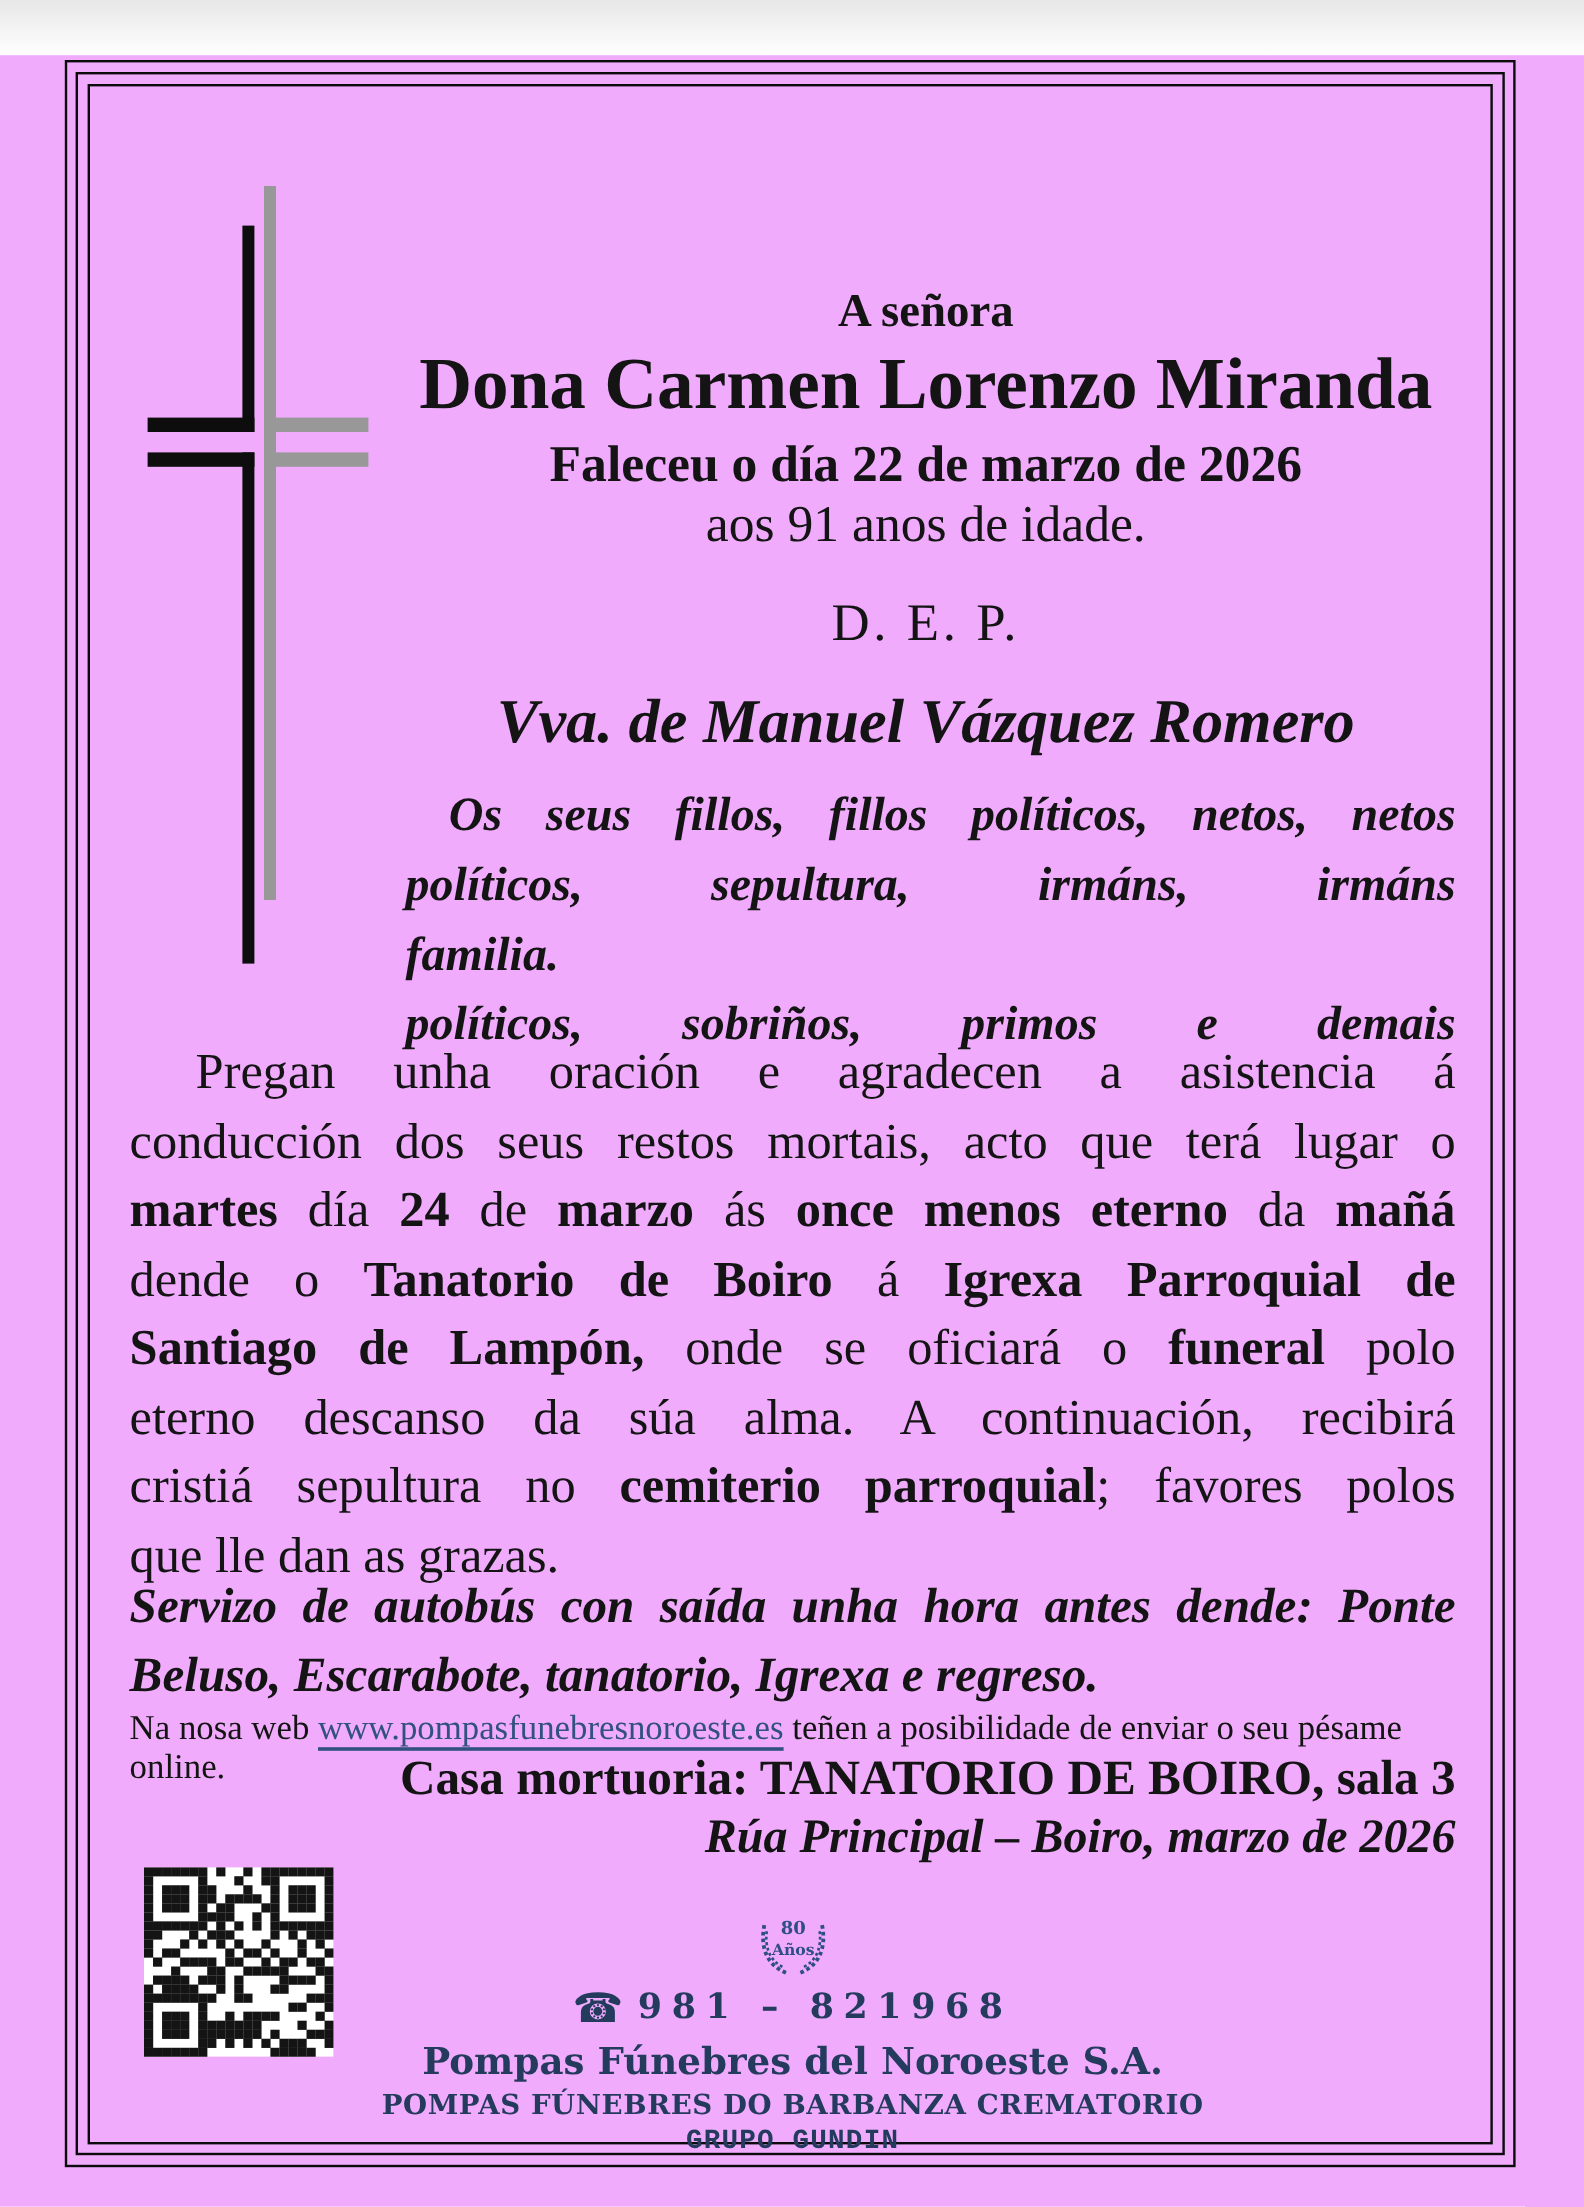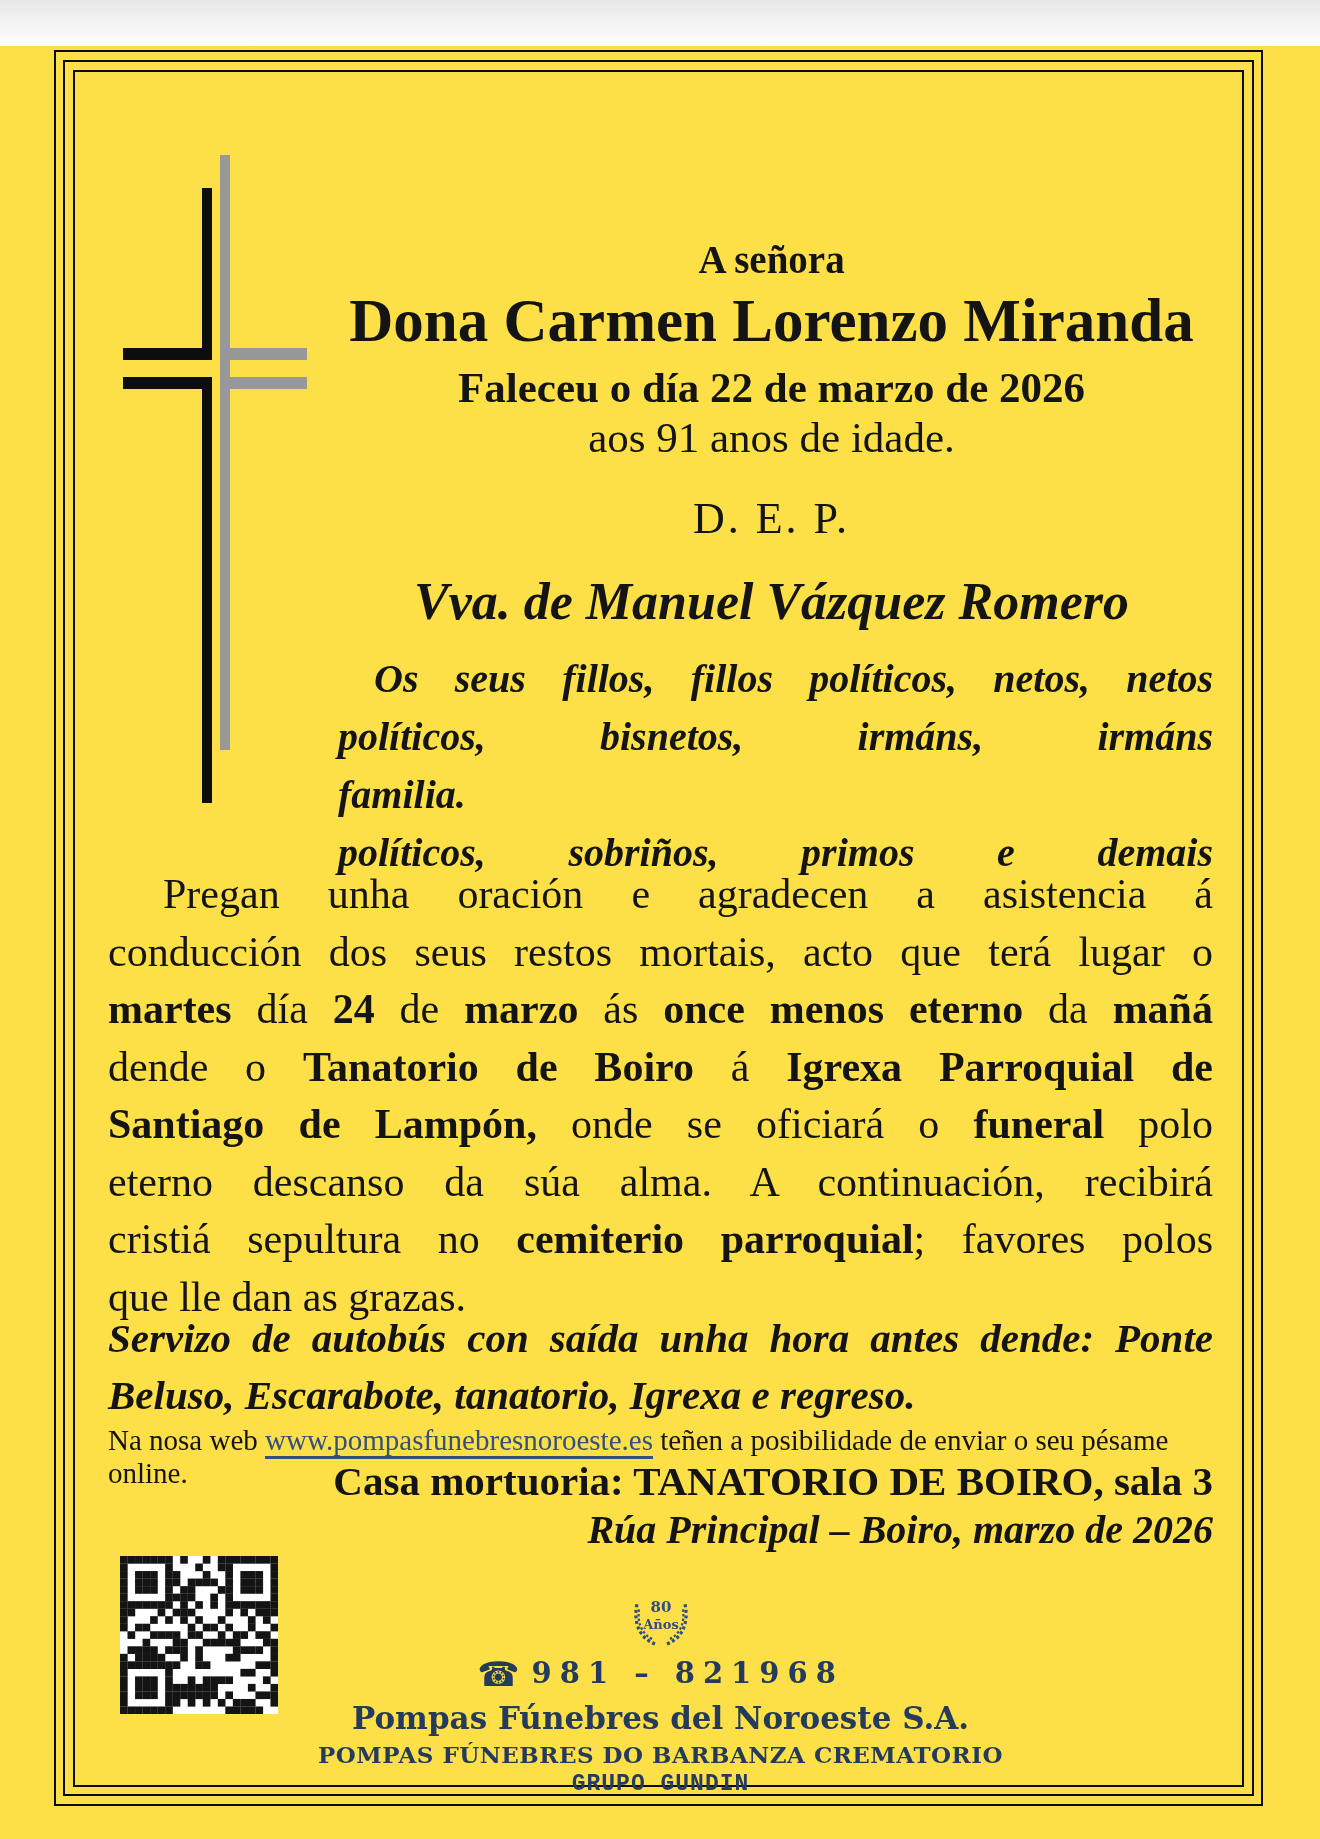--- a/index.html
+++ b/index.html
@@ -1,16 +1,16 @@
 <!DOCTYPE html>
 <html style="--ink: #141414; --navy: #253b5e; --wreath_navy: #2f4e85; --link: #33517e; --cross_black: #0d0d0d; --cross_gray: #989898;"><head>
 <meta charset="utf-8">
 <style>
   html,body{margin:0;padding:0;background:#fff;}
-  .page{position:relative;width:1320px;height:1839px;background:#fde047;
+  .page{position:relative;width:1320px;height:1839px;background:#f0abfc;
         font-family:"Liberation Serif",serif;color:var(--ink,#141414);overflow:hidden;}
   .top-shade{position:absolute;left:0;top:0;width:1320px;height:46px;
         background:linear-gradient(#e7e7e7,#ffffff);}
   .frame{position:absolute;border:2.5px solid #0b0b0b;box-sizing:border-box;background:transparent;}
   .frame-outer{left:54px;top:50px;width:1209px;height:1756px;}
   .frame-mid{left:63px;top:60px;width:1191px;height:1736px;}
   .frame-inner{left:73px;top:70px;width:1171px;height:1717px;}
 
   .cross{position:absolute;left:118px;top:150px;}
   .cx-black{fill:var(--cross_black,#0d0d0d);}
@@ -90,21 +90,21 @@
     <div class="title">Dona Carmen Lorenzo Miranda</div>
     <div class="death1">Faleceu o día 22 de marzo de 2026</div>
     <div class="death2">aos 91 anos de idade.</div>
     <div class="dep">D. E. P.</div>
   </div>
 
   <div class="vva">Vva. de Manuel Vázquez Romero</div>
 
   <div class="family">
       <div class="line jline"><span>Os seus fillos, fillos políticos, netos, netos</span></div>
-      <div class="line jline"><span>políticos, bisnetos, irmáns, irmáns</span></div>
+      <div class="line jline"><span>políticos, sepultura, irmáns, irmáns</span></div>
       <div class="line lline"><span>familia.</span></div>
       <div class="line jline"><span>políticos, sobriños, primos e demais</span></div>
     </div>
 
   <div class="body-par">
       <div class="line jline"><span>Pregan unha oración e agradecen a asistencia á</span></div>
       <div class="line jline"><span>conducción dos seus restos mortais, acto que terá lugar o</span></div>
       <div class="line jline"><span class="b">martes</span><span> día </span><span class="b">24</span><span> de </span><span class="b">marzo</span><span> ás </span><span class="b">once menos eterno</span><span> da </span><span class="b">mañá</span></div>
       <div class="line jline"><span>dende o </span><span class="b">Tanatorio de Boiro</span><span> á </span><span class="b">Igrexa Parroquial de</span></div>
       <div class="line jline"><span class="b">Santiago de Lampón,</span><span> onde se oficiará o </span><span class="b">funeral</span><span> polo</span></div>

